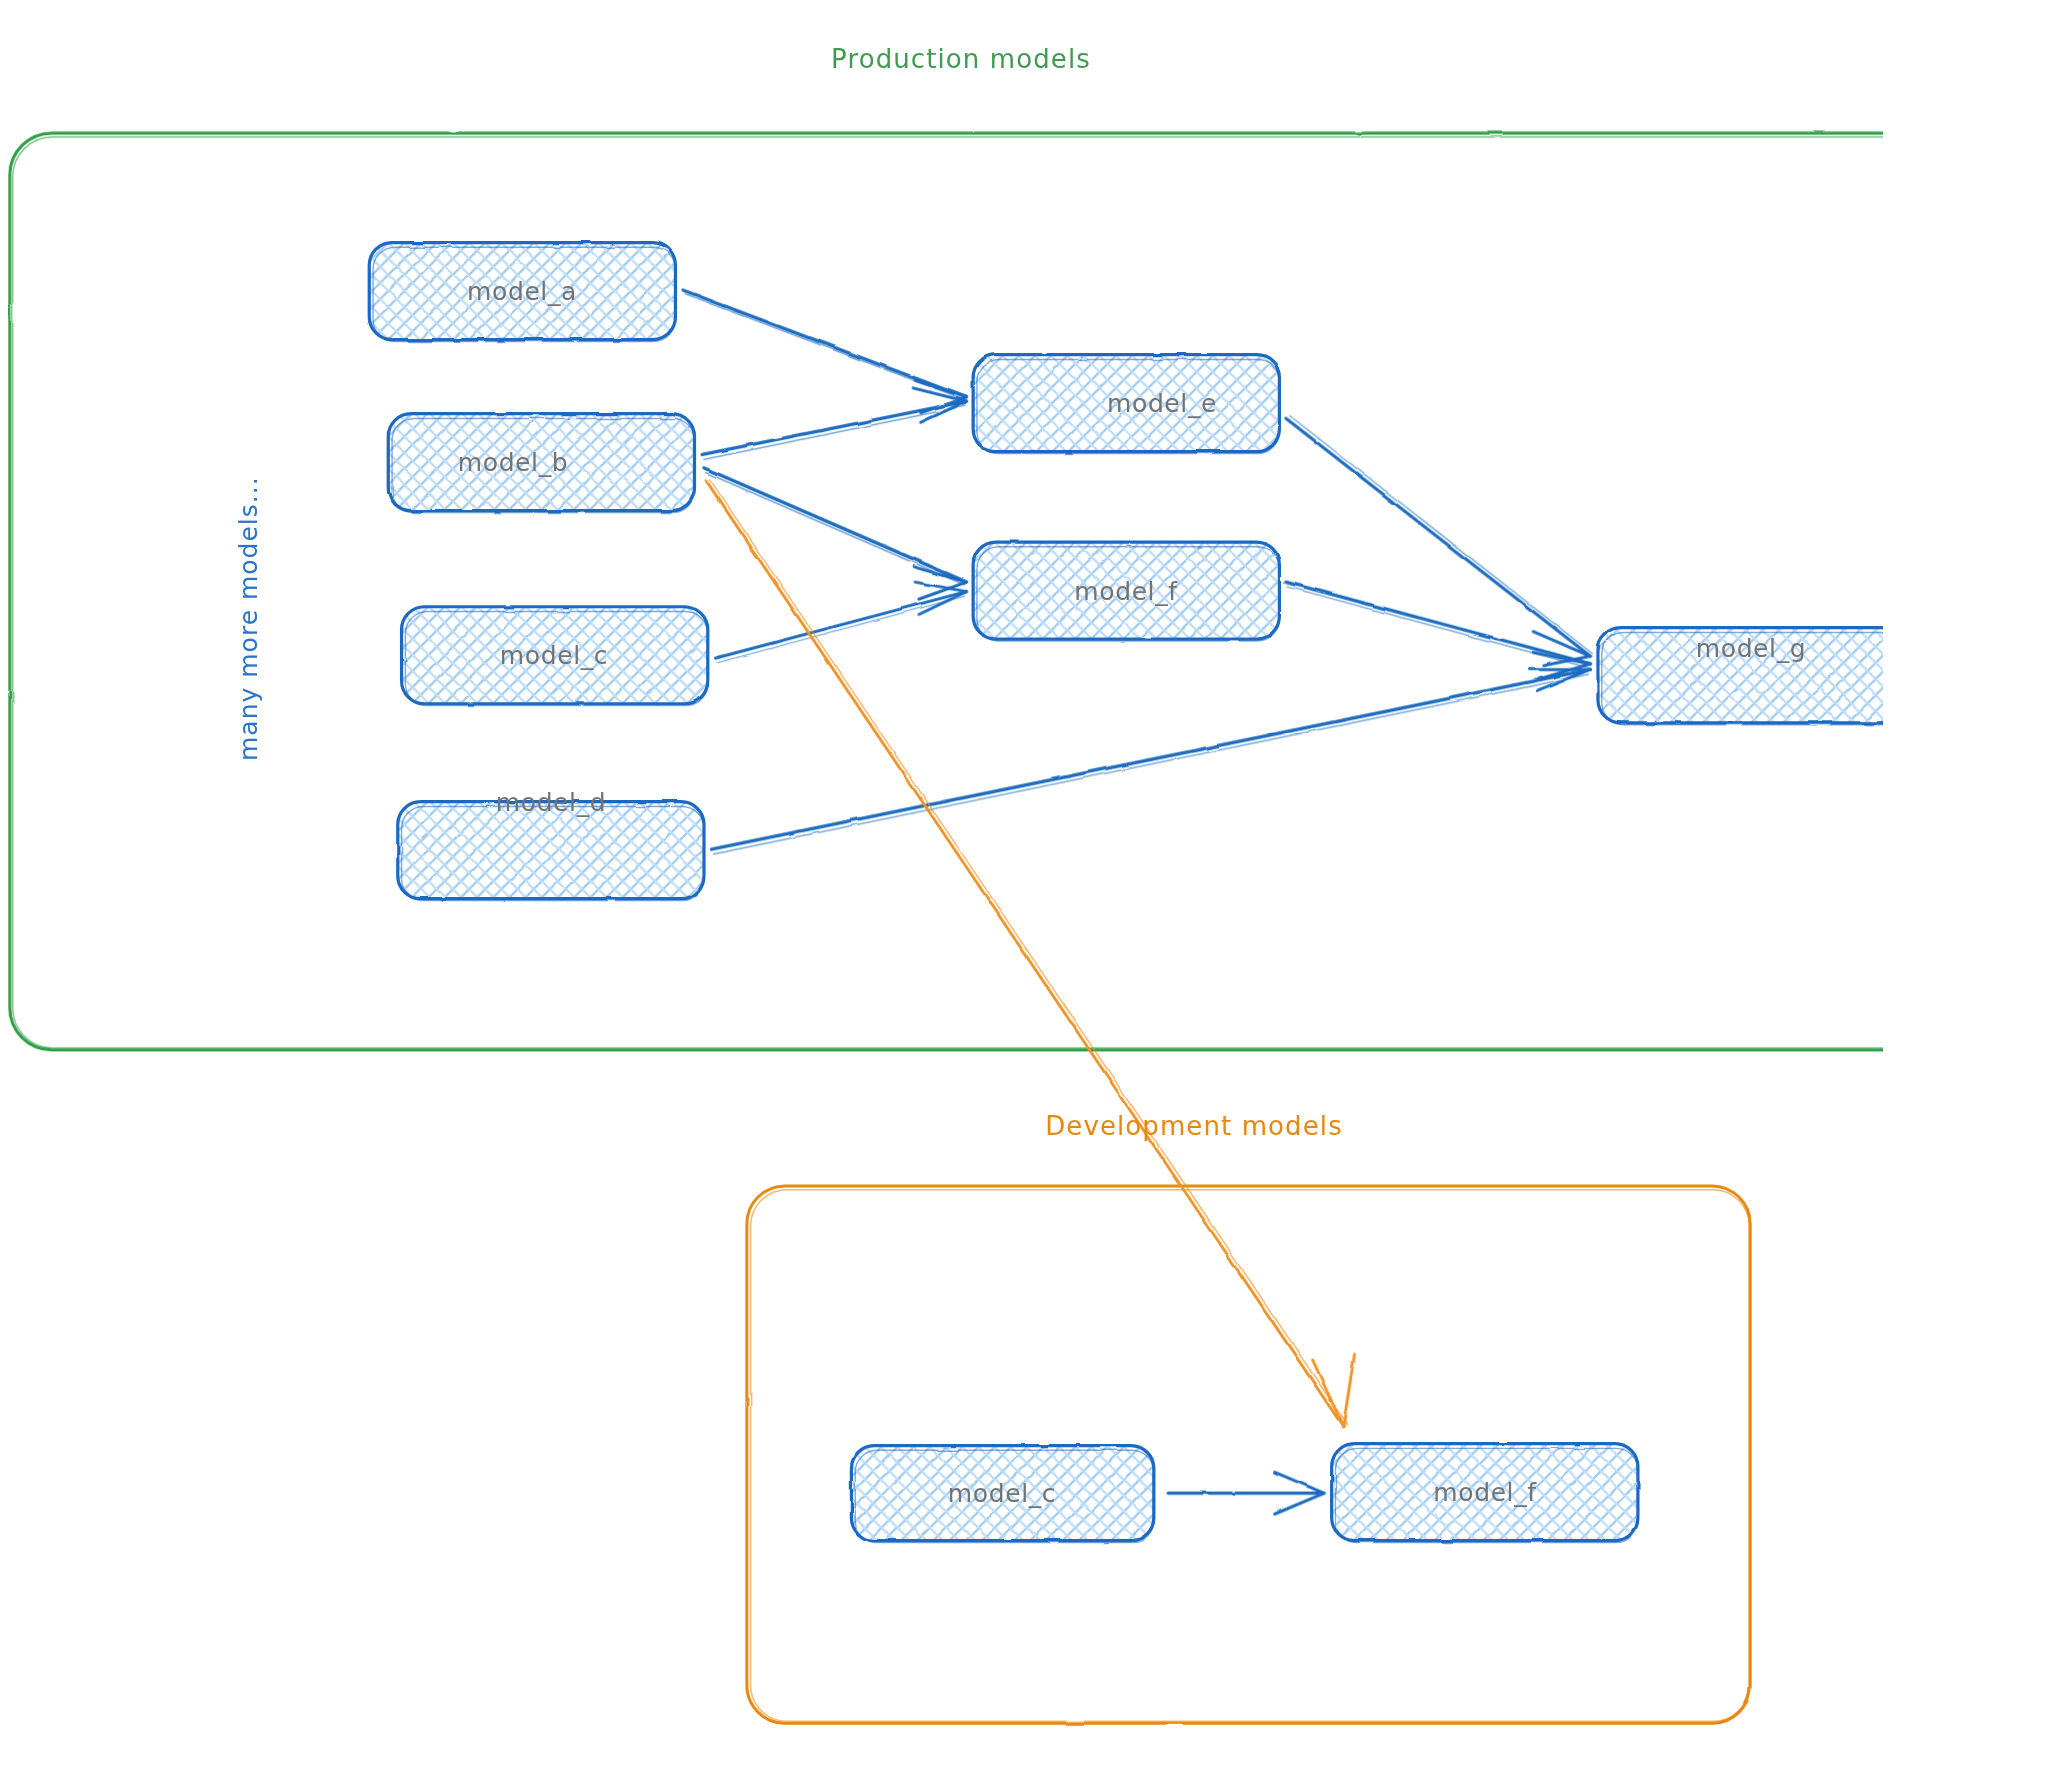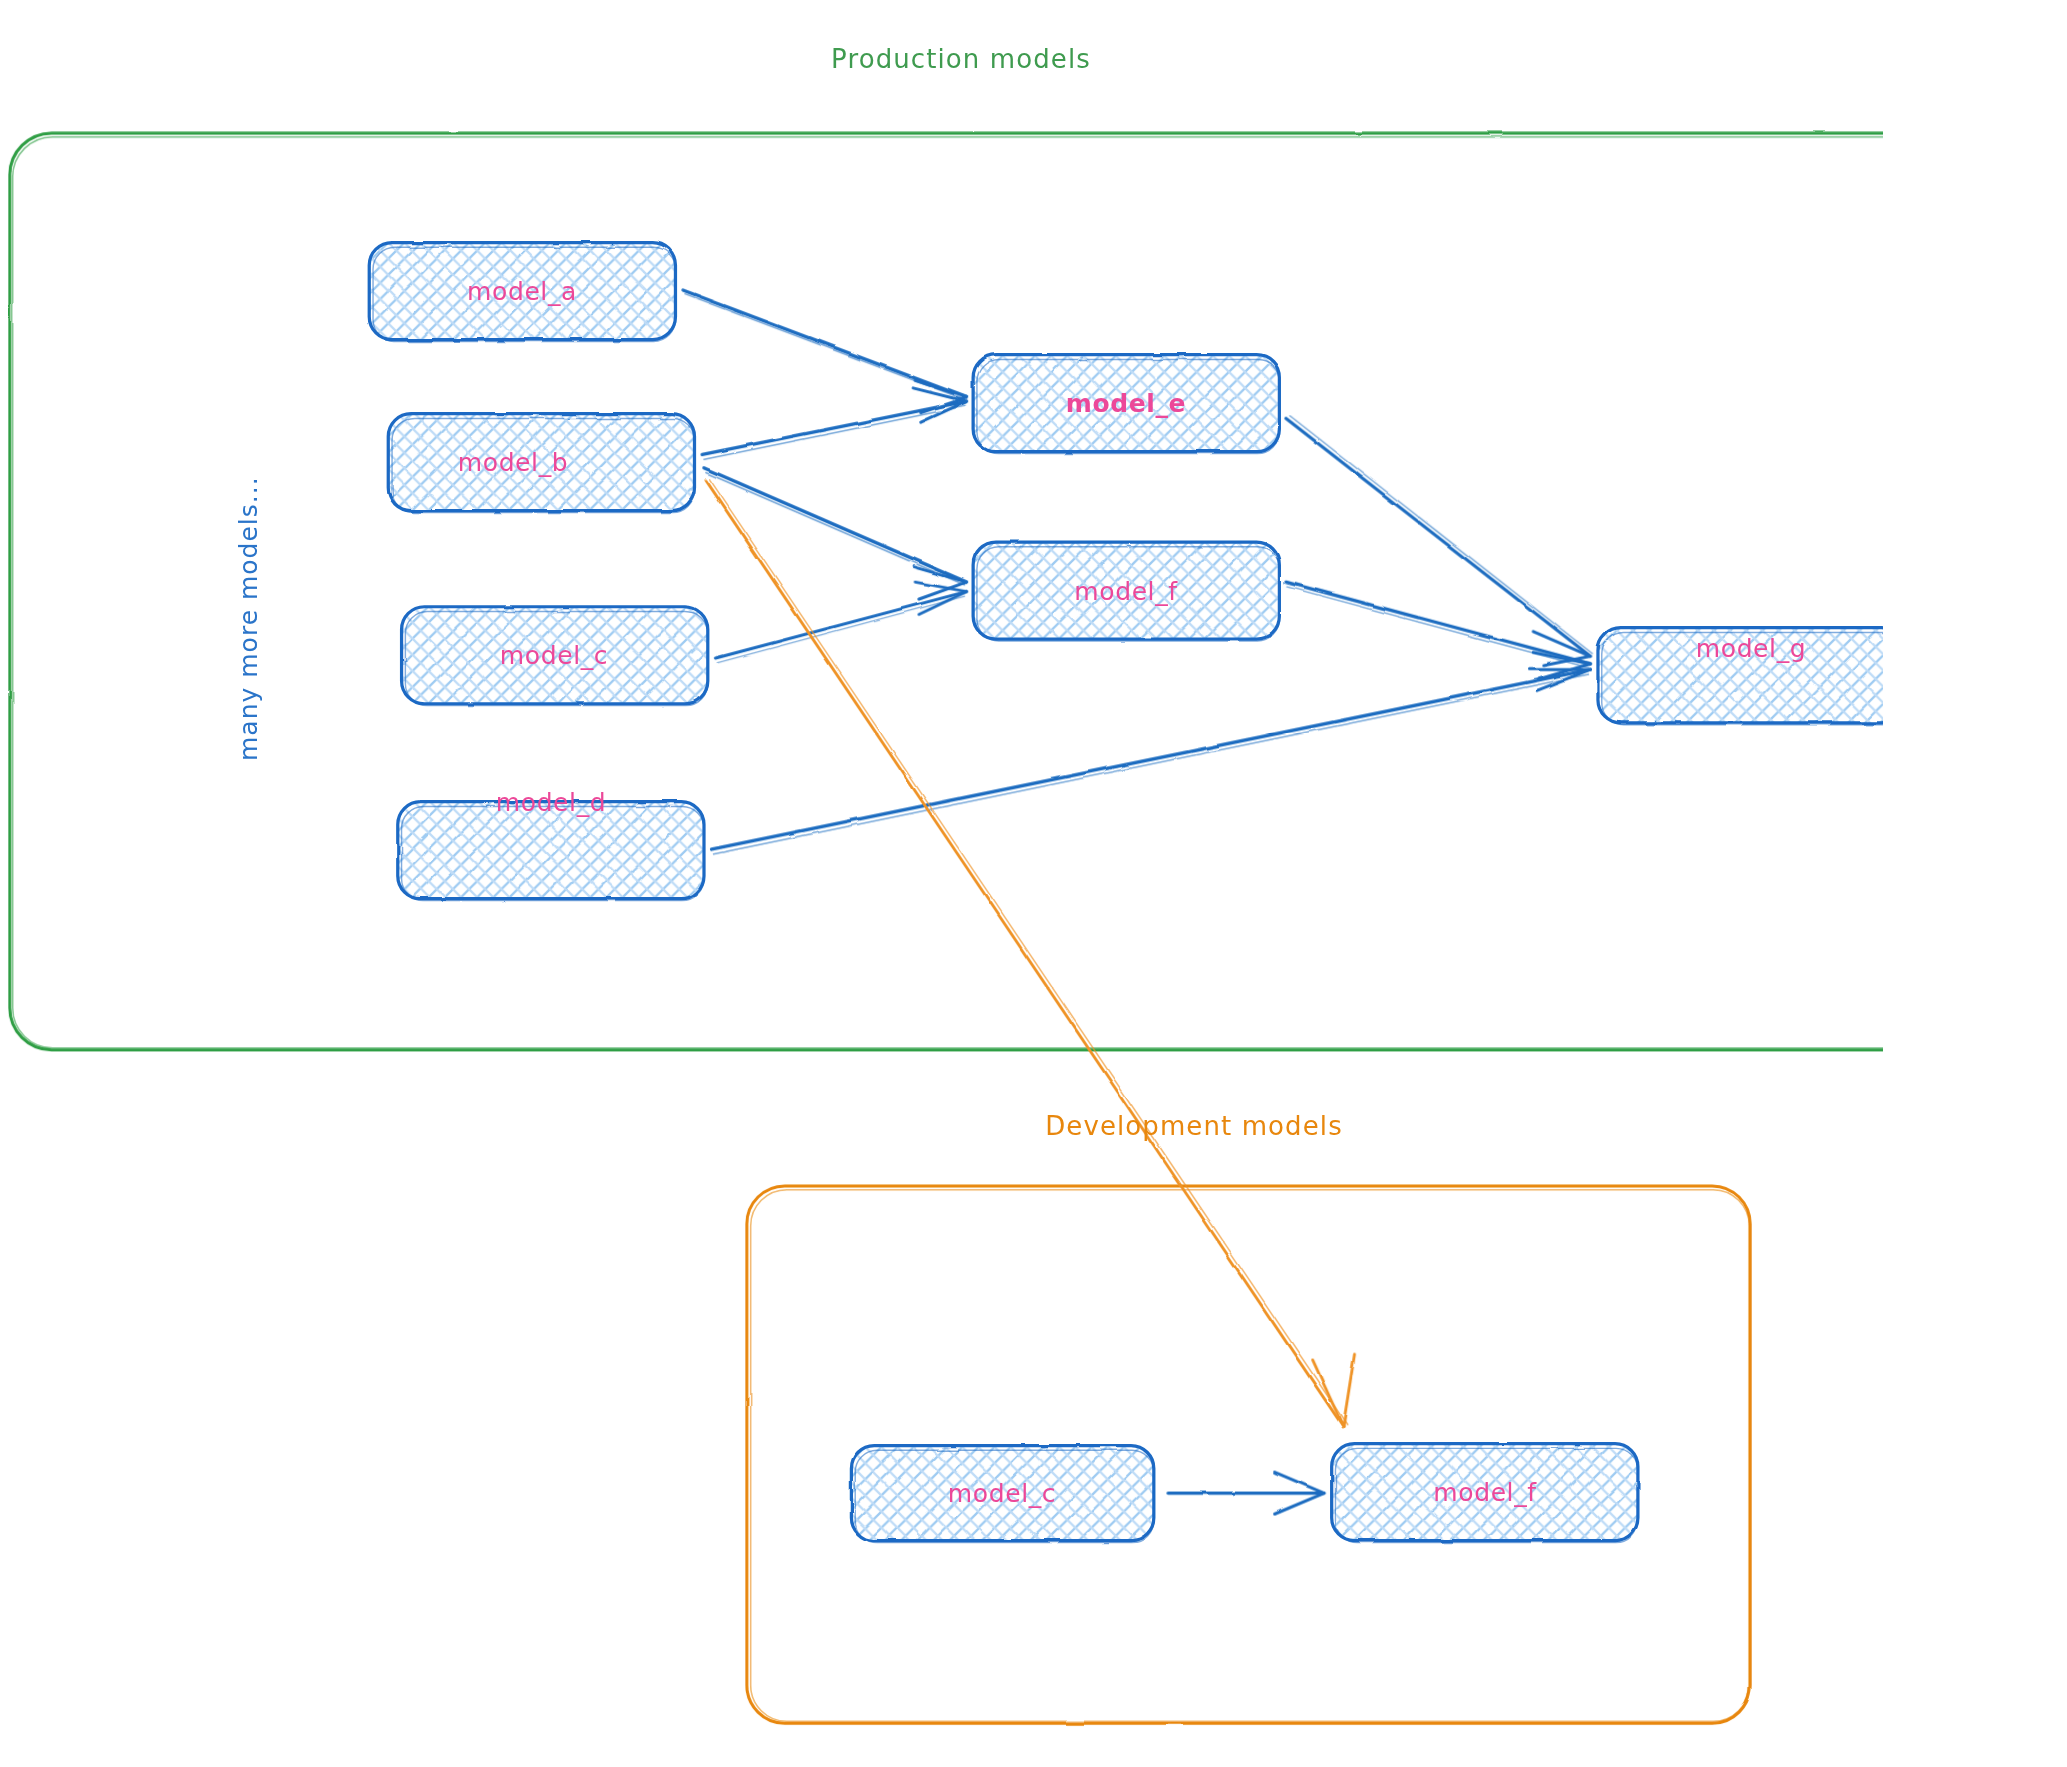--- a/index.html
+++ b/index.html
@@ -29,21 +29,21 @@
     letter-spacing: 1.1px;
     white-space: nowrap;
     transform: translateX(-50%);
   }
   .label-green { color: #3f9b4f; }
   .label-orange { color: #e8870d; }
   .node-label {
     position: absolute;
     font-family: "DejaVu Sans", sans-serif;
     font-size: 25px;
-    color: #ec4899;
+    color: #737373;
     letter-spacing: 0.6px;
     white-space: nowrap;
     transform: translate(-50%, -50%);
   }
   .side-note {
     position: absolute;
     font-family: "DejaVu Sans", sans-serif;
     font-size: 25px;
     color: #2a74c9;
     letter-spacing: 1px;
@@ -203,20 +203,20 @@
 
   <div class="container-label label-green" style="left:961px; top:44px;">Production models</div>
   <div class="container-label label-orange" style="left:1194px; top:1111px;">Development models</div>
 
   <div class="side-note" style="left:234px; top:761px;">many more models...</div>
 
   <div class="node-label" style="left:522px; top:291px;">model_a</div>
   <div class="node-label" style="left:513px; top:462px;">model_b</div>
   <div class="node-label" style="left:554px; top:655px;">model_c</div>
   <div class="node-label" style="left:551px; top:802px;">model_d</div>
-  <div class="node-label" style="left:1126px; top:403px;font-weight:bold;">model_e</div>
+  <div class="node-label" style="left:1162px; top:403px;">model_e</div>
   <div class="node-label" style="left:1126px; top:591px;">model_f</div>
   <div class="node-label" style="left:1751px; top:648px;">model_g</div>
   <div class="node-label" style="left:1002px; top:1493px;">model_c</div>
   <div class="node-label" style="left:1485px; top:1492px;">model_f</div>
 
 </div>
 
 
 </body></html>

